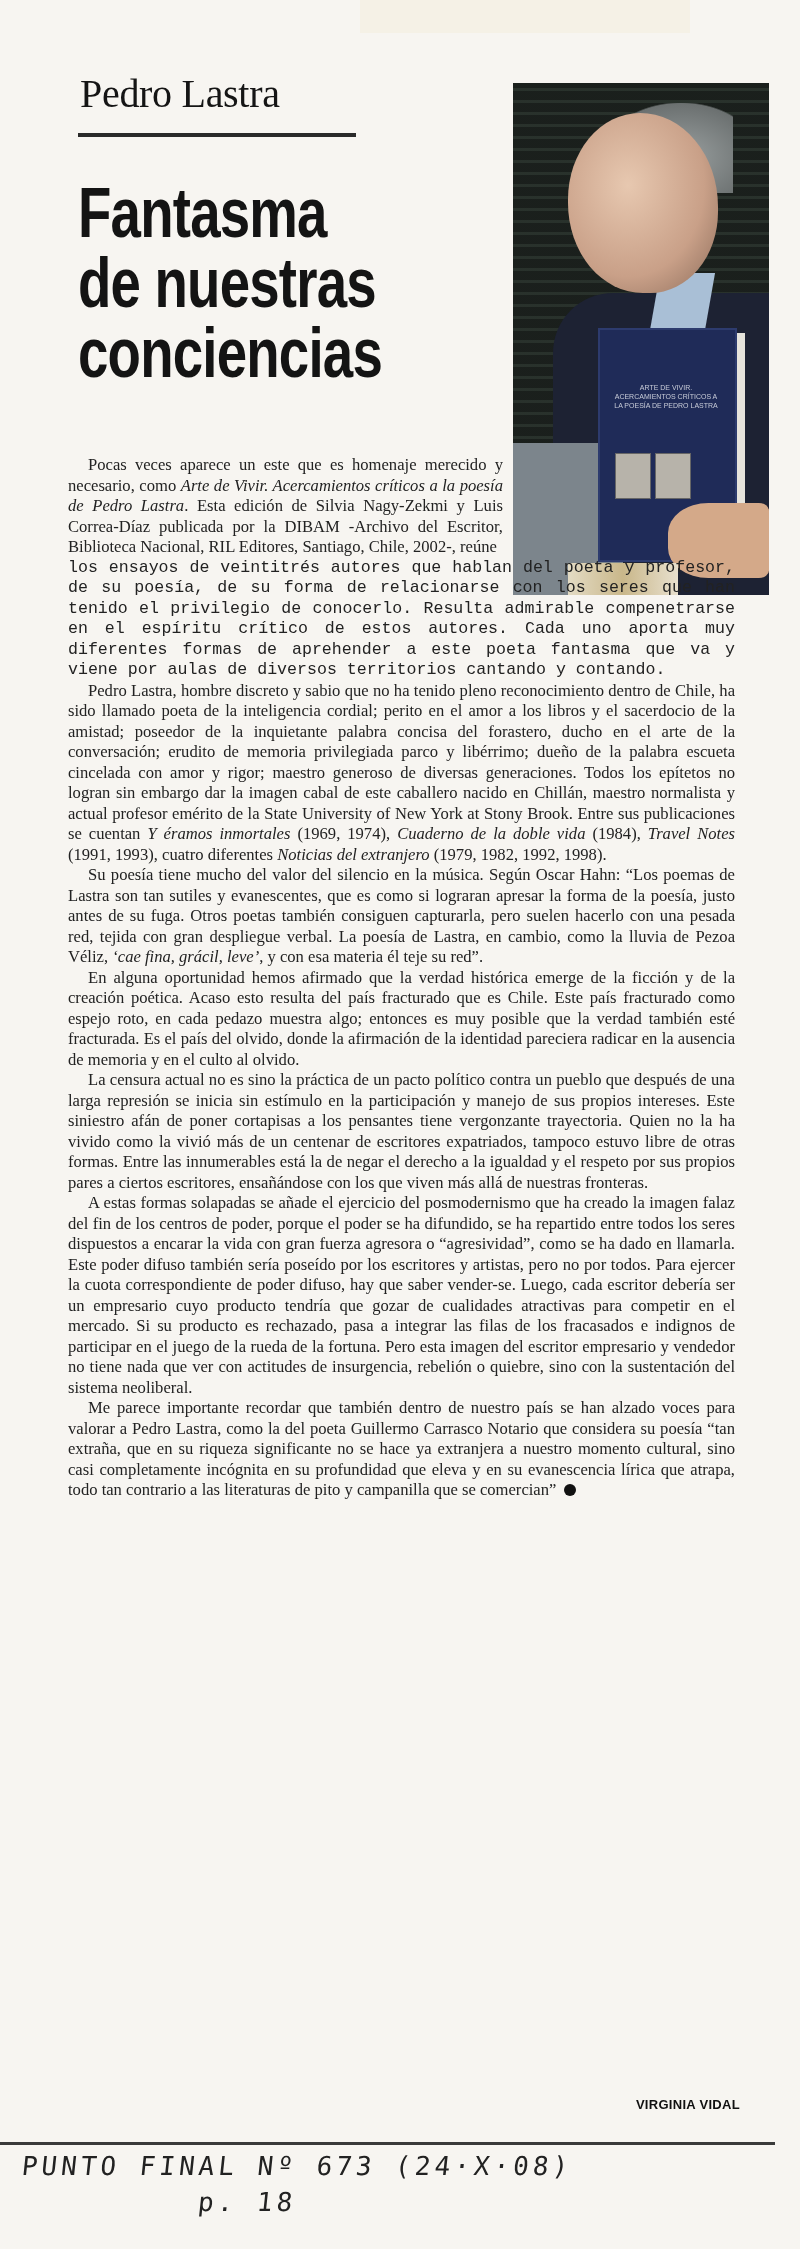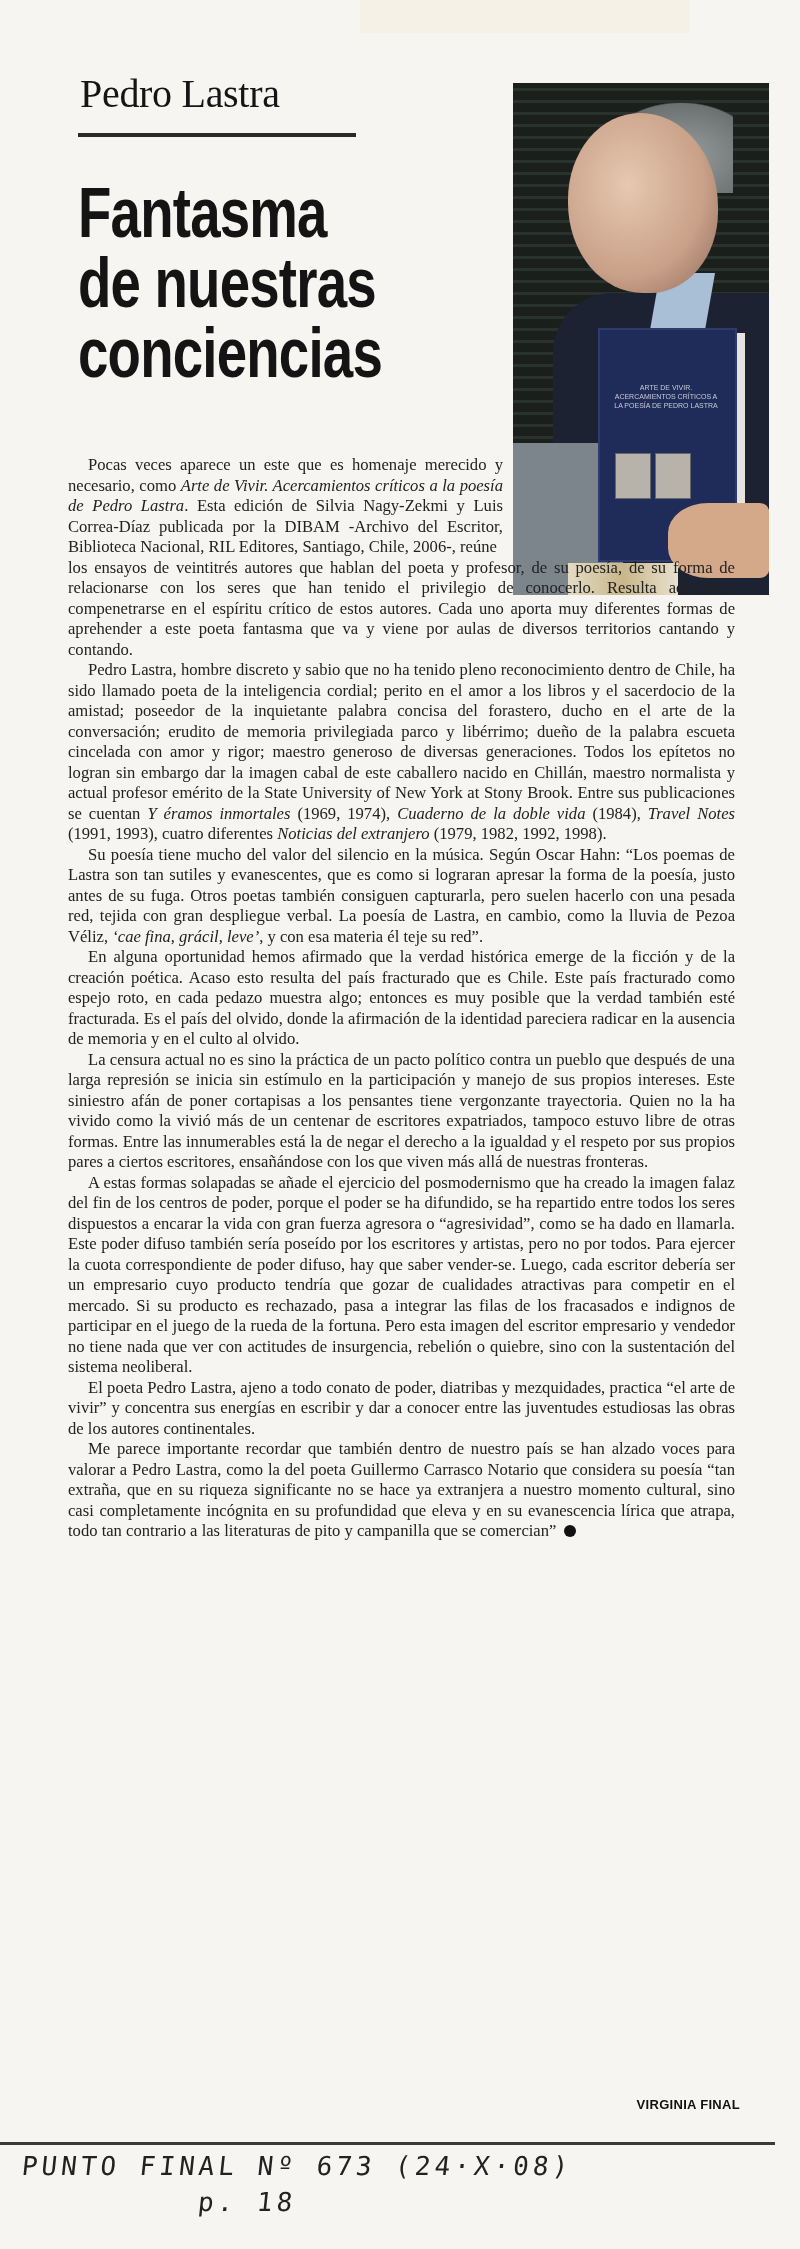--- a/index.html
+++ b/index.html
@@ -89,21 +89,21 @@
   .body-text {
     position: absolute; left: 68px; top: 455px; width: 667px;
     font-family: "Liberation Serif", "DejaVu Serif", serif;
     font-size: 16.6px; line-height: 20.5px; color: #222;
     text-align: justify;
   }
   .body-text p { margin: 0; text-indent: 20px; }
   .lead {
     width: 435px; margin-left: 18px;
   }
-  .lead-cont { text-indent: 0 !important; }
+  .lead-cont { text-indent: 0 !important; font-family: Liberation Mono, monospace; }
   .body-text i { font-style: italic; }
   .bullet {
     display: inline-block; width: 12px; height: 12px; border-radius: 50%;
     background: #111; margin-left: 8px; vertical-align: -1px;
   }
   .byline {
     position: absolute; right: 60px; top: 2097px;
     font-family: "Liberation Sans", "DejaVu Sans", sans-serif;
     font-weight: bold; font-size: 13px; letter-spacing: 0.3px; color: #111;
   }
@@ -143,30 +143,29 @@
   <div class="book-page"></div>
   <div class="book"></div>
   <div class="book-title">ARTE DE VIVIR. ACERCAMIENTOS CRÍTICOS A LA POESÍA DE PEDRO LASTRA</div>
   <div class="book-emblem" style="left:102px"></div>
   <div class="book-emblem" style="left:142px"></div>
   <div class="hand"></div>
   <div class="papers"></div>
 </div>
 
 <div class="body-text">
-  <p class="lead"><span>Pocas veces aparece un este que es homenaje merecido y necesario, como </span><i>Arte de Vivir. Acercamientos críticos a la poesía de Pedro Lastra</i><span>. Esta edición de Silvia Nagy-Zekmi y Luis Correa-Díaz publicada por la DIBAM -Archivo del Escritor, Biblioteca Nacional, RIL Editores, Santiago, Chile, 2006-, reúne</span></p>
+  <p class="lead"><span>Pocas veces aparece un este que es homenaje merecido y necesario, como </span><i>Arte de Vivir. Acercamientos críticos a la poesía de Pedro Lastra</i><span>. Esta edición de Silvia Nagy-Zekmi y Luis Correa-Díaz publicada por la DIBAM -Archivo del Escritor, Biblioteca Nacional, RIL Editores, Santiago, Chile, 2002-, reúne</span></p>
   <p class="lead-cont">los ensayos de veintitrés autores que hablan del poeta y profesor, de su poesía, de su forma de relacionarse con los seres que han tenido el privilegio de conocerlo. Resulta admirable compenetrarse en el espíritu crítico de estos autores. Cada uno aporta muy diferentes formas de aprehender a este poeta fantasma que va y viene por aulas de diversos territorios cantando y contando.</p>
   <p><span>Pedro Lastra, hombre discreto y sabio que no ha tenido pleno reconocimiento dentro de Chile, ha sido llamado poeta de la inteligencia cordial; perito en el amor a los libros y el sacerdocio de la amistad; poseedor de la inquietante palabra concisa del forastero, ducho en el arte de la conversación; erudito de memoria privilegiada parco y libérrimo; dueño de la palabra escueta cincelada con amor y rigor; maestro generoso de diversas generaciones. Todos los epítetos no logran sin embargo dar la imagen cabal de este caballero nacido en Chillán, maestro normalista y actual profesor emérito de la State University of New York at Stony Brook. Entre sus publicaciones se cuentan </span><i>Y éramos inmortales</i><span> (1969, 1974), </span><i>Cuaderno de la doble vida</i><span> (1984), </span><i>Travel Notes</i><span> (1991, 1993), cuatro diferentes </span><i>Noticias del extranjero</i><span> (1979, 1982, 1992, 1998).</span></p>
   <p><span>Su poesía tiene mucho del valor del silencio en la música. Según Oscar Hahn: “Los poemas de Lastra son tan sutiles y evanescentes, que es como si lograran apresar la forma de la poesía, justo antes de su fuga. Otros poetas también consiguen capturarla, pero suelen hacerlo con una pesada red, tejida con gran despliegue verbal. La poesía de Lastra, en cambio, como la lluvia de Pezoa Véliz, </span><i>‘cae fina, grácil, leve’</i><span>, y con esa materia él teje su red”.</span></p>
   <p>En alguna oportunidad hemos afirmado que la verdad histórica emerge de la ficción y de la creación poética. Acaso esto resulta del país fracturado que es Chile. Este país fracturado como espejo roto, en cada pedazo muestra algo; entonces es muy posible que la verdad también esté fracturada. Es el país del olvido, donde la afirmación de la identidad pareciera radicar en la ausencia de memoria y en el culto al olvido.</p>
   <p>La censura actual no es sino la práctica de un pacto político contra un pueblo que después de una larga represión se inicia sin estímulo en la participación y manejo de sus propios intereses. Este siniestro afán de poner cortapisas a los pensantes tiene vergonzante trayectoria. Quien no la ha vivido como la vivió más de un centenar de escritores expatriados, tampoco estuvo libre de otras formas. Entre las innumerables está la de negar el derecho a la igualdad y el respeto por sus propios pares a ciertos escritores, ensañándose con los que viven más allá de nuestras fronteras.</p>
   <p>A estas formas solapadas se añade el ejercicio del posmodernismo que ha creado la imagen falaz del fin de los centros de poder, porque el poder se ha difundido, se ha repartido entre todos los seres dispuestos a encarar la vida con gran fuerza agresora o “agresividad”, como se ha dado en llamarla. Este poder difuso también sería poseído por los escritores y artistas, pero no por todos. Para ejercer la cuota correspondiente de poder difuso, hay que saber vender-se. Luego, cada escritor debería ser un empresario cuyo producto tendría que gozar de cualidades atractivas para competir en el mercado. Si su producto es rechazado, pasa a integrar las filas de los fracasados e indignos de participar en el juego de la rueda de la fortuna. Pero esta imagen del escritor empresario y vendedor no tiene nada que ver con actitudes de insurgencia, rebelión o quiebre, sino con la sustentación del sistema neoliberal.</p>
-  <p>El poeta Pedro Lastra, ajeno a todo conato de poder, diatribas y mezquidades, practica “el arte de vivir” y concentra sus energías en escribir y dar a conocer entre las juventudes estudiosas las obras de los autores continentales.</p>
   <p><span>Me parece importante recordar que también dentro de nuestro país se han alzado voces para valorar a Pedro Lastra, como la del poeta Guillermo Carrasco Notario que considera su poesía “tan extraña, que en su riqueza significante no se hace ya extranjera a nuestro momento cultural, sino casi completamente incógnita en su profundidad que eleva y en su evanescencia lírica que atrapa, todo tan contrario a las literaturas de pito y campanilla que se comercian”</span><span class="bullet"></span></p>
 </div>
 
-<div class="byline">VIRGINIA FINAL</div>
+<div class="byline">VIRGINIA VIDAL</div>
 <div class="bottom-rule"></div>
 
 <div class="handwritten">
   <span>PUNTO FINAL Nº 673 (24·X·08)</span>
   <span class="l2">p. 18</span>
 </div>
 
 </body></html>

